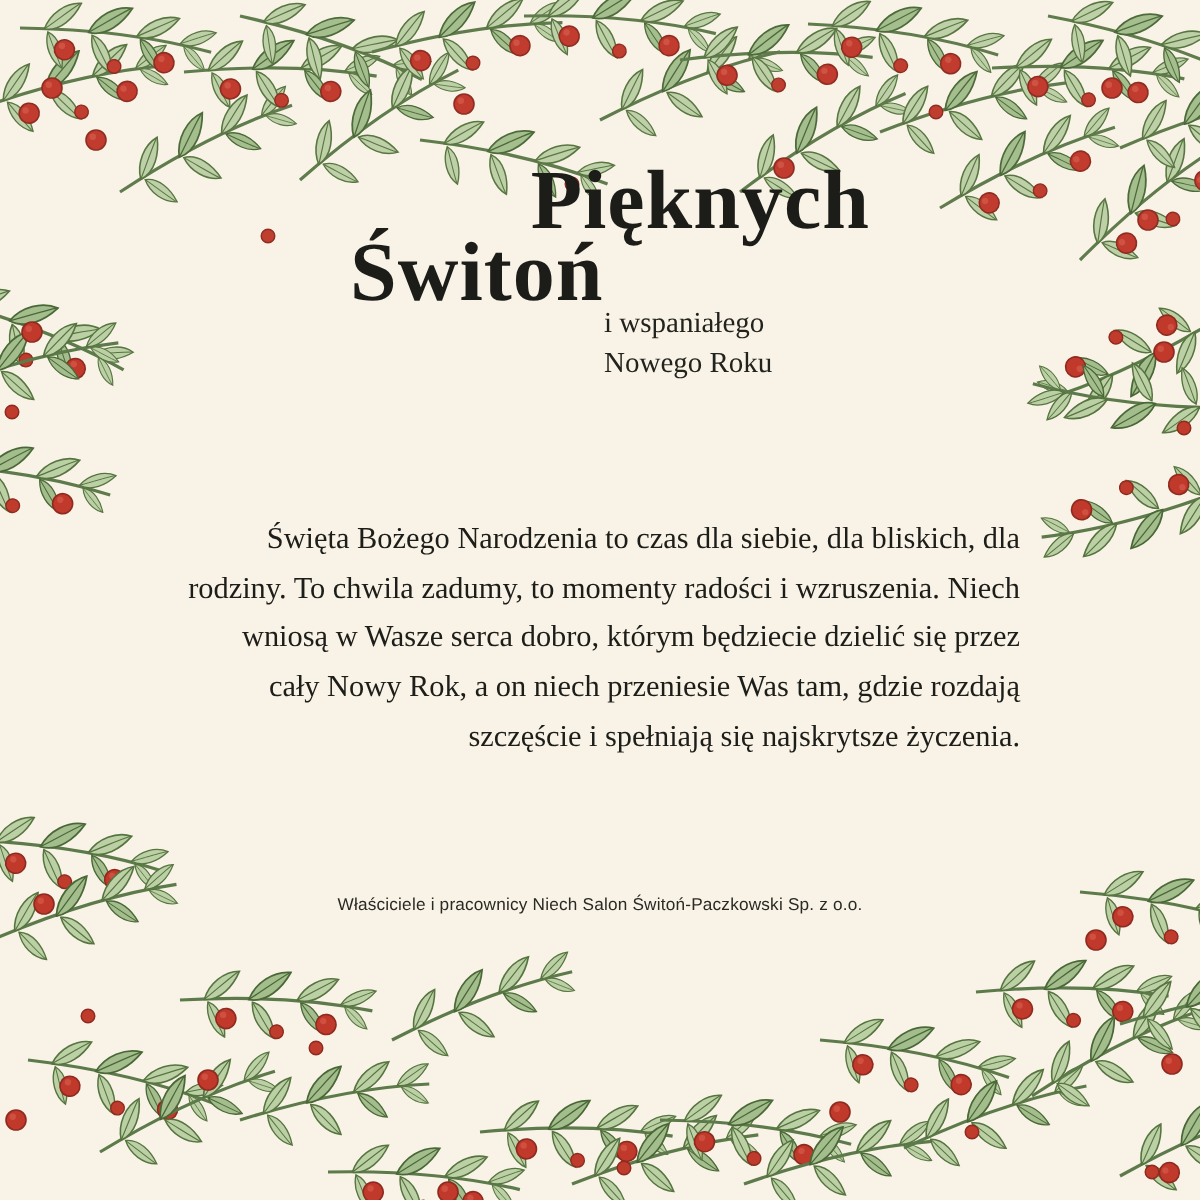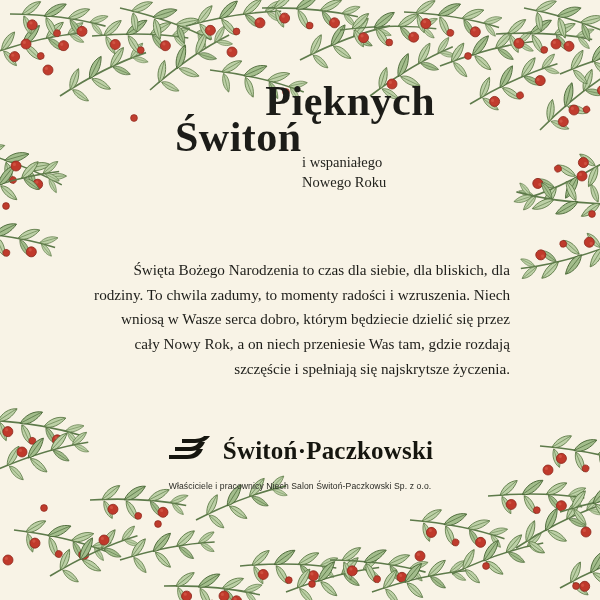--- a/index.html
+++ b/index.html
@@ -247,28 +247,16 @@
   </div>
 
   <div class="subhead">
     <div>i wspaniałego</div>
     <div>Nowego Roku</div>
   </div>
 
   <div class="body-text">Święta Bożego Narodzenia to czas dla siebie, dla bliskich, dla rodziny. To chwila zadumy, to momenty radości i wzruszenia. Niech wniosą w Wasze serca dobro, którym będziecie dzielić się przez cały Nowy Rok, a on niech przeniesie Was tam, gdzie rozdają szczęście i spełniają się najskrytsze życzenia.</div>
 
   <div class="logo-block">
-    <div class="logo-row">
-      <span class="logo-mark">
-        <svg width="46" height="30" viewBox="0 0 46 30" xmlns="http://www.w3.org/2000/svg">
-          <g fill="#16160f">
-            <path d="M2,23 L20,23 C30,23 34,18 36,13 L30,13 C28,17 25,19 18,19 L2,19 Z"></path>
-            <path d="M8,15 L24,15 C32,15 36,11 38,6 L32,6 C30,9 27,11 21,11 L8,11 Z"></path>
-            <path d="M15,7 L28,7 C36,7 40,4 43,0 L37,0 C35,2 32,3 26,3 L15,3 Z"></path>
-          </g>
-        </svg>
-      </span>
-      <span class="logo-name">Świtoń·Paczkowski</span>
-    </div>
     <div class="logo-caption">Właściciele i pracownicy Niech Salon Świtoń-Paczkowski Sp. z o.o.</div>
   </div>
 
 </div>
 
 </body></html>

